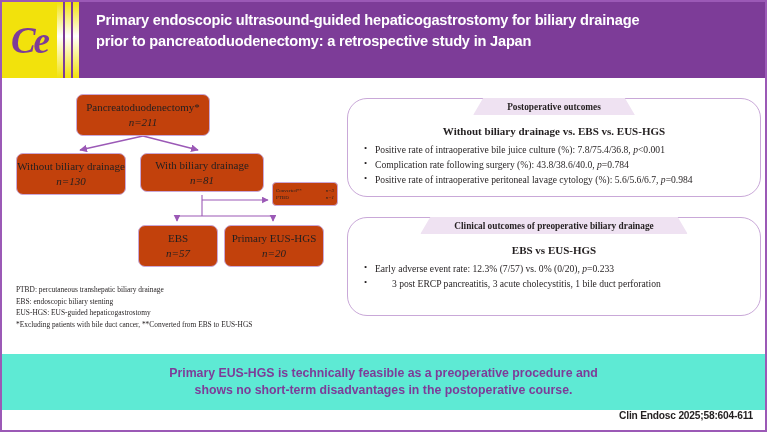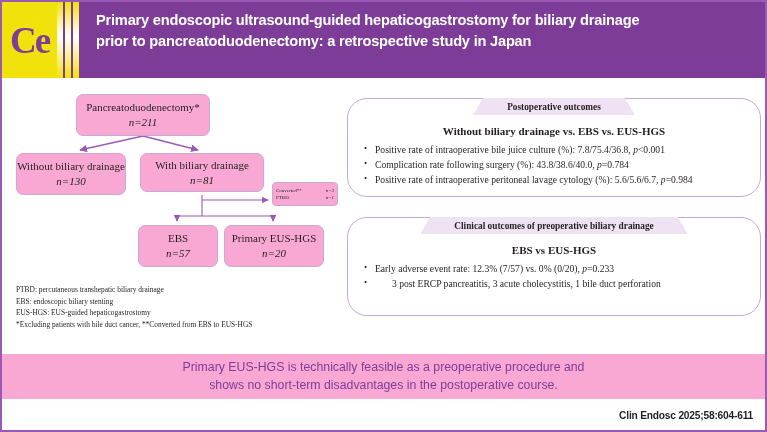--- a/index.html
+++ b/index.html
@@ -5,33 +5,33 @@
   html,body{margin:0;padding:0;background:#ffffff;}
   body{font-family:"Liberation Serif",serif;}
   #fig{position:relative;width:767px;height:432px;background:#ffffff;
        border:2px solid #9b59b6;box-sizing:border-box;overflow:hidden;}
 
   
   .header{position:absolute;left:0;top:0;width:767px;height:76px;background:#7d3c98;}
   .logo-box{position:absolute;left:0;top:0;width:55px;height:76px;background:#f2e20c;
             display:flex;align-items:center;justify-content:center;}
   .logo-text{font-family:"Liberation Serif",serif;font-size:37px;font-weight:700;
-             color:#7d3c98;letter-spacing:-2px;line-height:1;}
+             color:#7d3c98;letter-spacing:-2px;line-height:1;font-style:italic;}
   .stripes{position:absolute;left:55px;top:0;width:33px;height:76px;}
   .stripe{position:absolute;top:0;height:76px;}
   .s1{left:0;width:6px;background:linear-gradient(to bottom,#f2e20c 0%,#ffffff 45%,#f2e20c 100%);}
   .s2{left:8px;width:6px;background:linear-gradient(to bottom,#f2e20c 0%,#ffffff 45%,#f2e20c 100%);}
   .s3{left:16px;width:6px;background:linear-gradient(to bottom,#f2e20c 0%,#ffffff 45%,#f2e20c 100%);}
   .title{position:absolute;left:94px;top:8px;width:660px;color:#ffffff;
          font-family:"Liberation Sans",sans-serif;font-size:14.6px;font-weight:700;
          line-height:1.42;letter-spacing:-0.2px;}
 
   
   .flow{position:absolute;left:0;top:76px;width:340px;height:266px;}
-  .node{position:absolute;background:#f9a8d4;border:1px solid #c9a8d8;border-radius:7px;
+  .node{position:absolute;background:#c2410c;border:1px solid #c9a8d8;border-radius:7px;
         display:flex;flex-direction:column;align-items:center;justify-content:center;
         font-size:11px;color:#231f20;line-height:1.35;text-align:center;box-sizing:border-box;}
   .node .n-italic{font-style:italic;}
   #n-pd   {left:74px; top:16px;  width:134px;height:42px;}
   #n-wo   {left:14px; top:75px;  width:110px;height:42px;}
   #n-with {left:138px;top:75px;  width:124px;height:39px;}
   #n-ebs  {left:136px;top:147px; width:80px; height:42px;}
   #n-hgs  {left:222px;top:147px; width:100px;height:42px;}
   #n-conv {left:270px;top:104px; width:66px; height:24px;border-radius:4px;
            align-items:flex-start;justify-content:center;padding:2px 3px;}
@@ -56,23 +56,23 @@
   .p-sub{position:absolute;left:0;top:26px;width:100%;text-align:center;
          font-size:11px;font-weight:700;color:#231f20;}
   .bullets{position:absolute;left:14px;top:43px;width:386px;margin:0;padding:0;list-style:none;}
   .bullets li{position:relative;padding-left:13px;font-size:9.6px;color:#231f20;
               line-height:1.58;}
   .bullets li:before{content:"\2022";position:absolute;left:2px;top:-1px;font-size:9px;color:#231f20;}
   .bullets li .it{font-style:italic;}
   .subline{font-size:9.6px;color:#231f20;line-height:1.58;padding-left:30px;}
 
   
-  .concl{position:absolute;left:0;top:352px;width:763px;height:45px;background:#f9a8d4;
+  .concl{position:absolute;left:0;top:352px;width:763px;height:56px;background:#5eead4;
          display:flex;flex-direction:column;align-items:center;justify-content:center;
-         font-family:"Liberation Sans",sans-serif;font-size:12.3px;font-weight:400;
+         font-family:"Liberation Sans",sans-serif;font-size:12.3px;font-weight:700;
          color:#7d3c98;line-height:1.42;text-align:center;}
   .cite{position:absolute;right:12px;top:408px;font-family:"Liberation Sans",sans-serif;
         font-size:10.2px;font-weight:700;color:#231f20;letter-spacing:-0.2px;}
 </style>
 </head>
 <body>
 
 <div id="fig">
 
   <div class="header">

